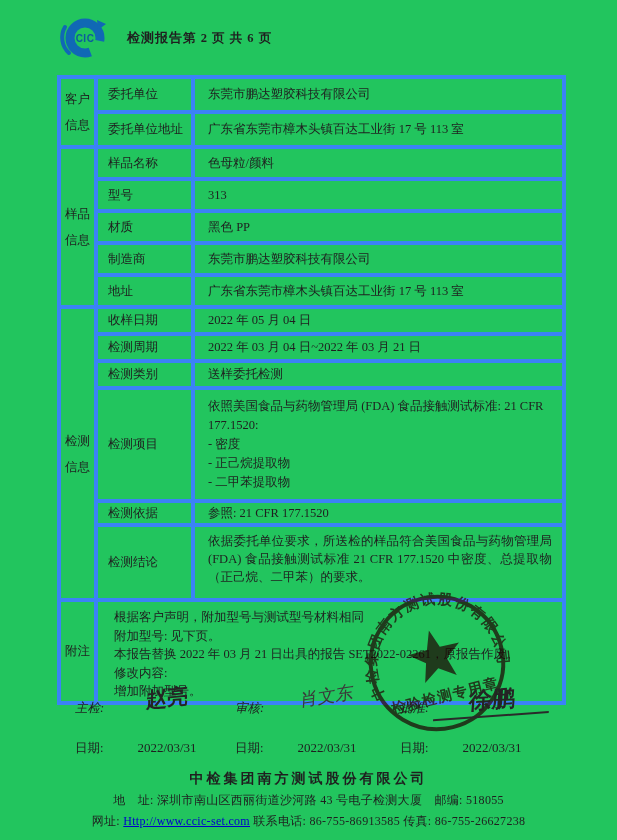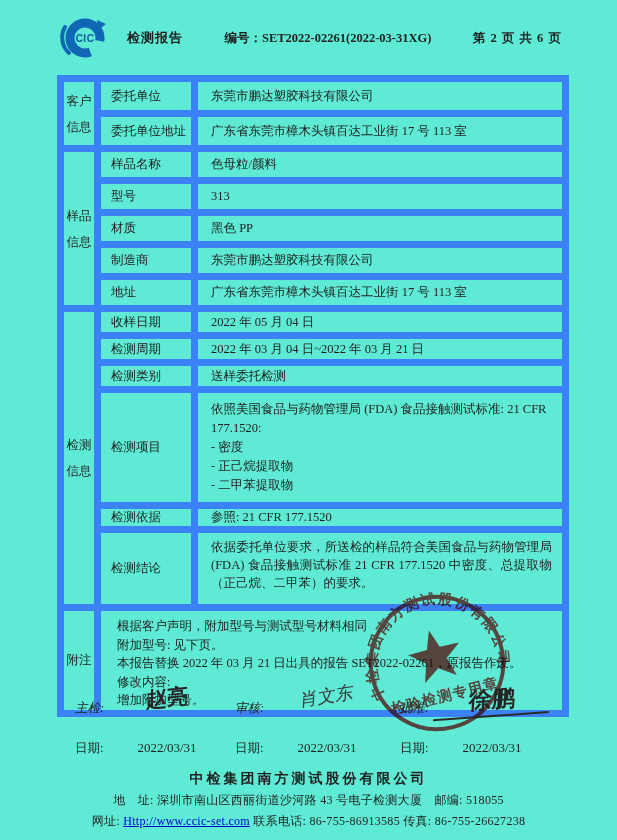--- a/index.html
+++ b/index.html
@@ -1,31 +1,31 @@
 <!DOCTYPE html>
 <html><head>
 <meta charset="utf-8">
 <style>
   * { margin:0; padding:0; box-sizing:border-box; }
   html,body { background:#ffffff; }
   body { font-family:"Liberation Serif","DejaVu Serif",serif; color:#1f1f1f; }
-  .page { position:relative; width:617px; height:840px; background:#5eead4; overflow:hidden; }
+  .page { position:relative; width:617px; height:840px; background:#22c55e; overflow:hidden; }
 
   
   .hdr { position:absolute; left:57px; top:16px; width:505px; height:44px;
          display:flex; align-items:center; }
   .hdr-logo { width:54px; height:46px; flex:0 0 auto; }
   .hdr-title { font-size:13px; font-weight:bold; margin-left:16px; letter-spacing:1px; }
   .hdr-no { font-size:12.5px; font-weight:bold; margin-left:auto; margin-right:auto; }
   .hdr-page { font-size:12.5px; font-weight:bold; letter-spacing:1px; }
 
   
   table.rpt { position:absolute; left:57px; top:75px; width:505px;
               border-collapse:collapse; table-layout:fixed; }
-  table.rpt td { border:7px solid #3b82f6; font-size:12.5px; vertical-align:middle; }
+  table.rpt td { border:4px solid #3b82f6; font-size:12.5px; vertical-align:middle; }
   td.sec { text-align:center; line-height:26px; padding:0; color:#1f1f1f; }
   td.lbl { padding-left:10px; }
   td.val { padding-left:13px; padding-right:10px; }
   td.multi { white-space:pre-line; line-height:19px; padding-top:7px; padding-bottom:7px; }
   td.concl { line-height:18px; padding-top:5px; padding-bottom:12px; text-align:justify; }
   td.notes { white-space:pre-line; line-height:18.5px; padding-top:6px; padding-left:16px; }
 
   
   .signs { position:absolute; left:57px; top:688px; width:505px; height:72px; z-index:6; }
   .sig-col { position:absolute; width:150px; height:72px; top:0; }
@@ -55,21 +55,20 @@
 <div class="page">
 
   <div class="hdr">
     <svg class="hdr-logo" viewBox="0 0 54 46">
       <path d="M 12,38 A 21,21 0 0 1 8,12" fill="none" stroke="#1068b5" stroke-width="4" stroke-linecap="round"></path>
       <circle cx="28" cy="23" r="15" fill="none" stroke="#1068b5" stroke-width="9" stroke-dasharray="80 15" stroke-dashoffset="-18"></circle>
       <polygon points="40,5 49,9 41,15" fill="#1068b5"></polygon>
       <text x="28" y="27" text-anchor="middle" font-size="10" font-weight="bold" fill="#0d5a9e" font-family="'Liberation Sans',sans-serif" letter-spacing="0.5">CIC</text>
     </svg>
     <span class="hdr-title">检测报告</span>
-    <span class="hdr-no">编号：SET2022-02261(2022-03-31XG)</span>
     <span class="hdr-page">第 2 页 共 6 页</span>
   </div>
 
   <table class="rpt">
     <colgroup>
         <col style="width:37px">
         <col style="width:97px">
         <col style="width:371px">
       </colgroup>
     <tbody>

